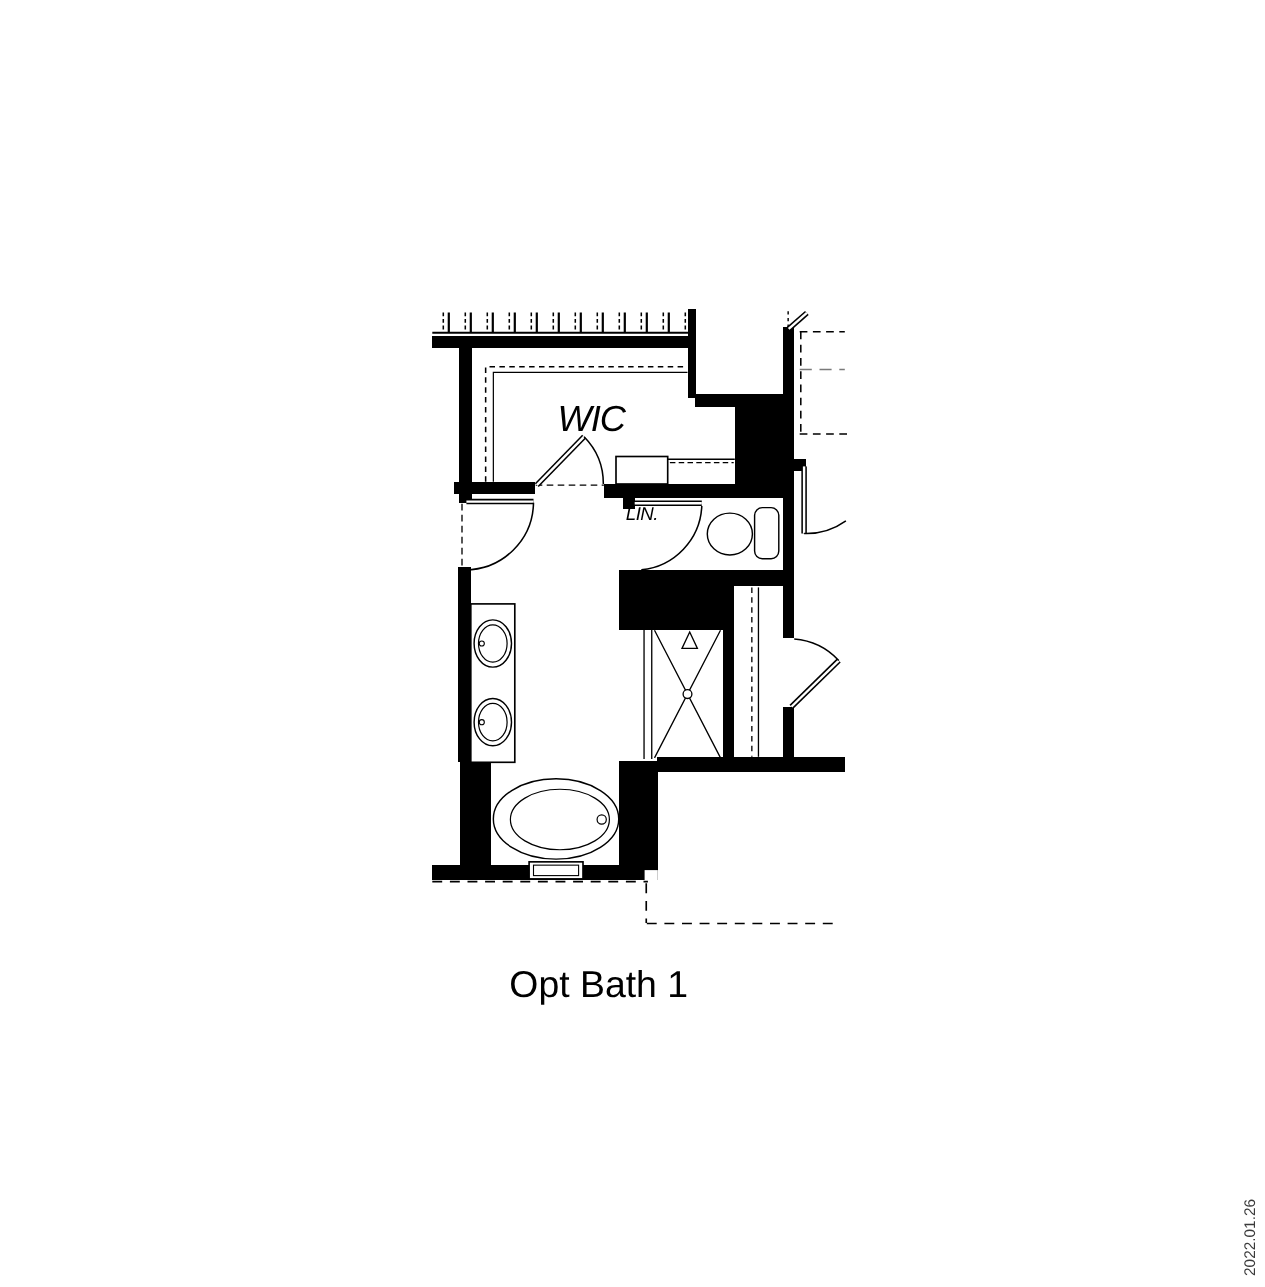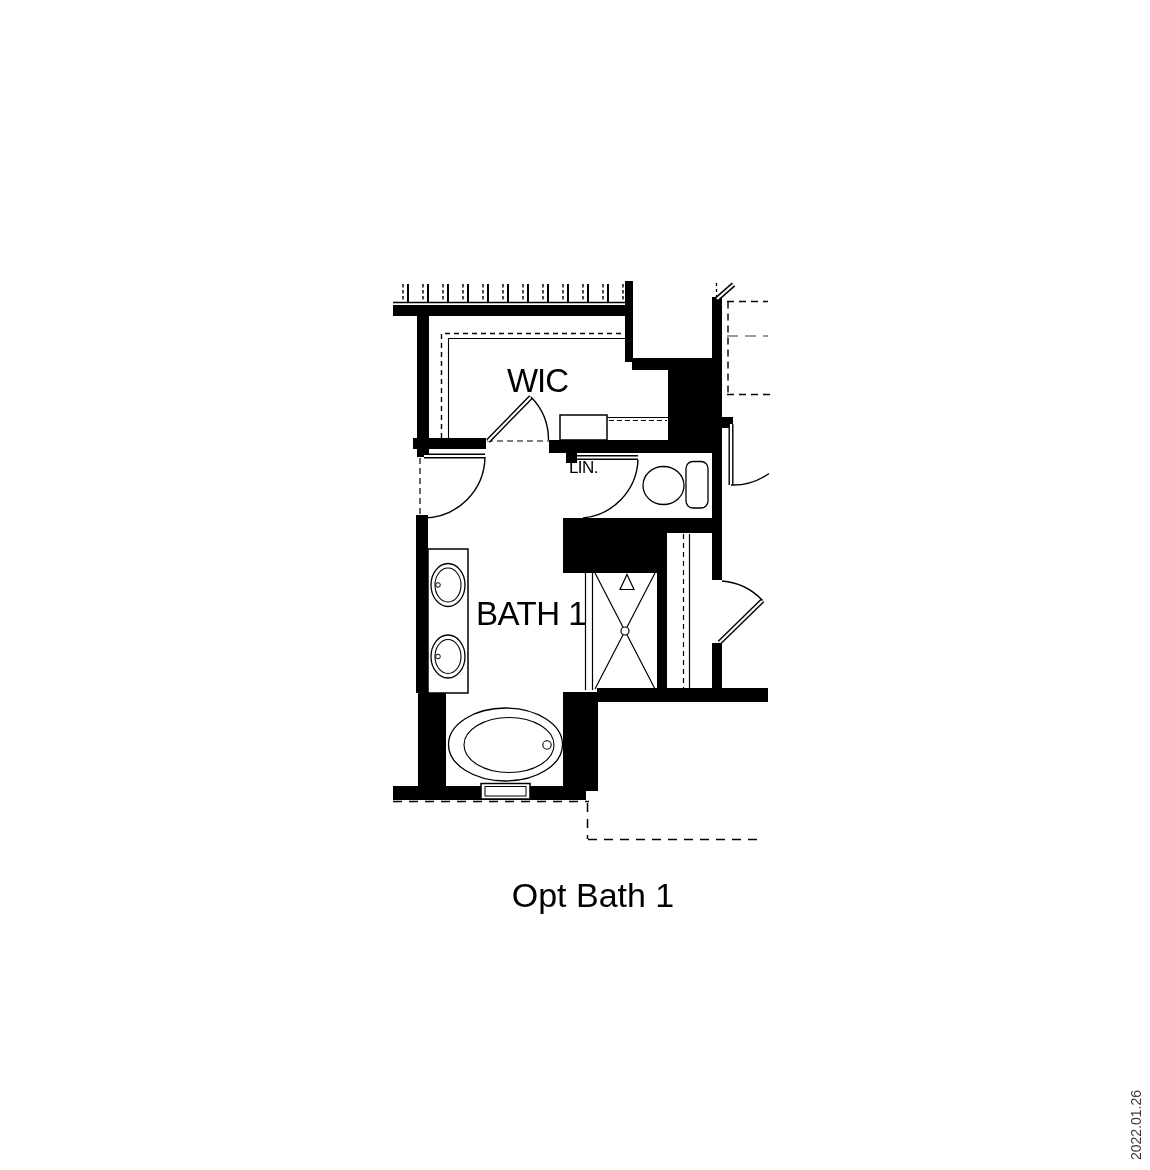--- a/index.html
+++ b/index.html
@@ -15,30 +15,31 @@
     font-family:"Liberation Sans", sans-serif;
     overflow:hidden;
   }
   .sheet{position:relative;width:1150px;height:1170px;background:var(--paper);}
   .plan-svg{position:absolute;left:0;top:0;width:1150px;height:1170px;}
 
   .room-label{
     position:absolute;color:var(--ink);
     text-align:center;white-space:nowrap;
     line-height:1.05;
+    font-style:italic;
   }
   .lbl-wic{left:470px;top:364px;width:135px;font-size:33px;letter-spacing:-1px;}
   .lbl-bath1{left:446px;top:597px;width:170px;font-size:33px;letter-spacing:-0.5px;}
   .lbl-lin{
     left:560px;top:415px;width:47px;height:25px;
     font-size:17px;line-height:25px;letter-spacing:-0.5px;margin-top:40px;
   }
   .plan-caption{
     position:absolute;left:463px;top:876px;width:260px;
-    font-size:34px;color:var(--ink);text-align:center;white-space:nowrap;
+    font-size:34px;color:var(--ink);white-space:nowrap;
   }
   .revision-date{
     position:absolute;left:1128px;top:1160px;
     font-size:14px;color:var(--revision_text);white-space:nowrap;
     transform:rotate(-90deg);transform-origin:0 0;line-height:16px;
   }
 
   
   .w{fill:var(--ink);stroke:none;}
   .wh{fill:var(--paper);stroke:none;}
@@ -178,20 +179,19 @@
 
     <g>
       <path class="ln" stroke-width="1.5" stroke-dasharray="9,7" d="M393,801.5 H589"></path>
       <path class="ln" stroke-width="1.5" stroke-dasharray="9,7" d="M587.5,803 V839"></path>
       <path class="ln" stroke-width="1.5" stroke-dasharray="9,7" d="M588,839.5 H764"></path>
     </g>
   </svg>
 
   <div class="room-label lbl-wic">WIC</div>
 
-  <div class="room-label lbl-bath1">BATH 1</div>
 
   <div class="room-label lbl-lin">LIN.</div>
 
   <div class="plan-caption">Opt Bath 1</div>
 
   <div class="revision-date">2022.01.26</div>
 </div>
 
 </body></html>

